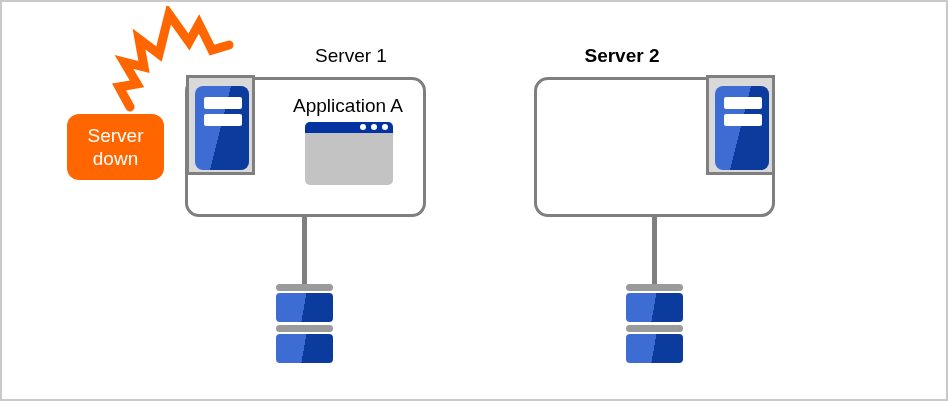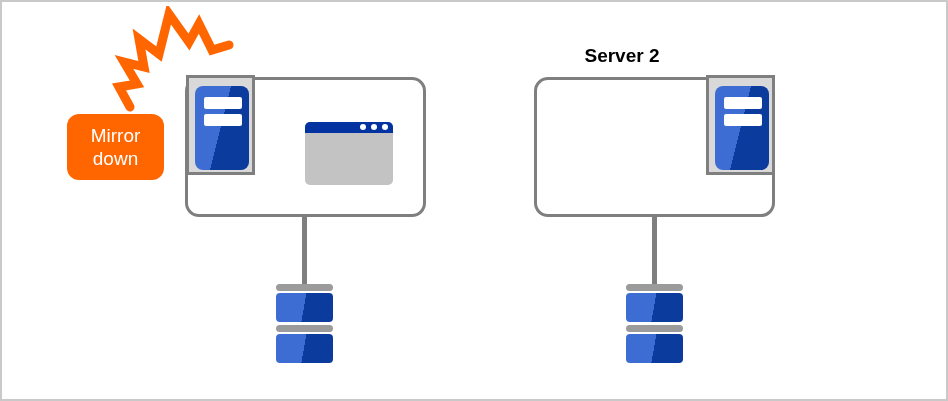--- a/index.html
+++ b/index.html
@@ -94,43 +94,45 @@
 </head>
 <body>
 
 <div class="canvas">
 
   <svg class="crash" width="130" height="110" viewBox="0 0 130 110">
     <polyline points="23,101 12,81 30,78 17,56 37,61 32,33 52,48 62,8 82,36 92,18 105,44 122,39" fill="none" stroke="#FF6600" stroke-width="9" stroke-linejoin="miter" stroke-miterlimit="10" stroke-linecap="round"></polyline>
   </svg>
 
   <div class="badge">
-    <div>Mirror</div>
+    <div>Server</div>
     <div>down</div>
   </div>
 
+  <div class="lbl t1">Server 1</div>
   <div class="lbl t2">Server 2</div>
 
   <div class="srv-box b1"></div>
   <div class="srv-box b2"></div>
 
   <div class="icon-panel p1">
     <div class="tower">
       <div class="bar bar1"></div>
       <div class="bar bar2"></div>
     </div>
   </div>
 
   <div class="icon-panel p2">
     <div class="tower">
       <div class="bar bar1"></div>
       <div class="bar bar2"></div>
     </div>
   </div>
 
+  <div class="lbl app-label">Application A</div>
   <div class="app-window">
     <div class="titlebar">
       <span class="dot d-1"></span>
       <span class="dot d-2"></span>
       <span class="dot d-3"></span>
     </div>
   </div>
 
   <div class="connector c1"></div>
   <div class="connector c2"></div>

